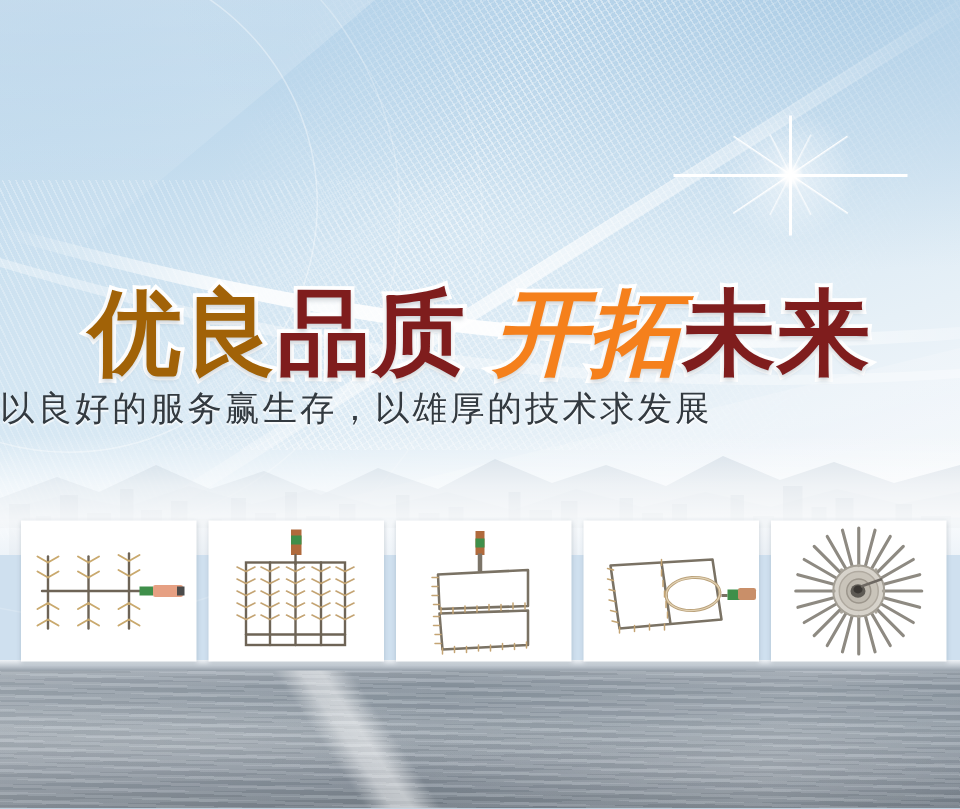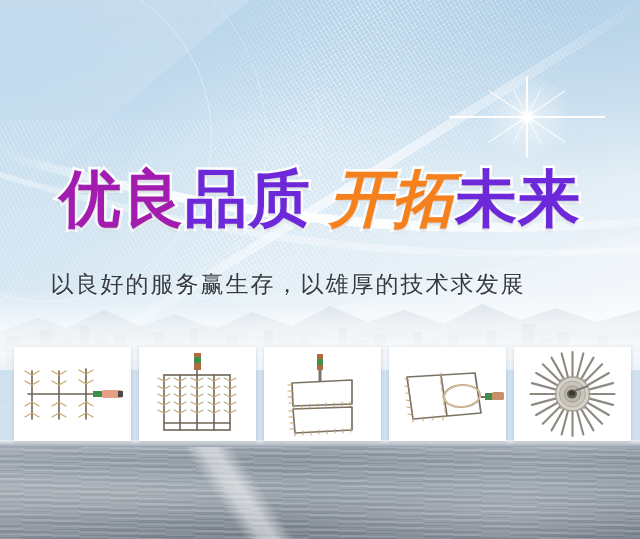--- a/index.html
+++ b/index.html
@@ -138,28 +138,28 @@
     text-align:center;white-space:nowrap;
     font-size:62px;line-height:72px;
     font-weight:bold;letter-spacing:1px;
   }
   .headline span{
     display:inline-block;
     -webkit-text-stroke:5px #ffffff;
     paint-order:stroke fill;
     text-shadow:0 2px 3px rgba(80,100,120,.28);
   }
-  .seg-blue{color:#a21caf;}
-  .seg-dark{color:#6d28d9;}
+  .seg-blue{color:#a16207;margin-top:24px;}
+  .seg-dark{color:#7f1d1d;}
   .seg-orange{color:#f5801c;font-style:italic;}
   .gap{display:inline-block;width:18px;}
 
   .subtitle{
-    position:absolute;left:0;top:268px;width:576px;
-    text-align:center;white-space:nowrap;
+    position:absolute;left:0;top:256px;width:576px;
+    text-align:left;white-space:nowrap;
     font-size:23px;line-height:32px;
     color:#333a40;letter-spacing:2px;
     text-shadow:0 1px 1px rgba(255,255,255,.9);
   }
 
   
   .cards{
     position:absolute;left:14px;top:347px;
     width:612px;height:94px;
     display:flex;gap:8px;

